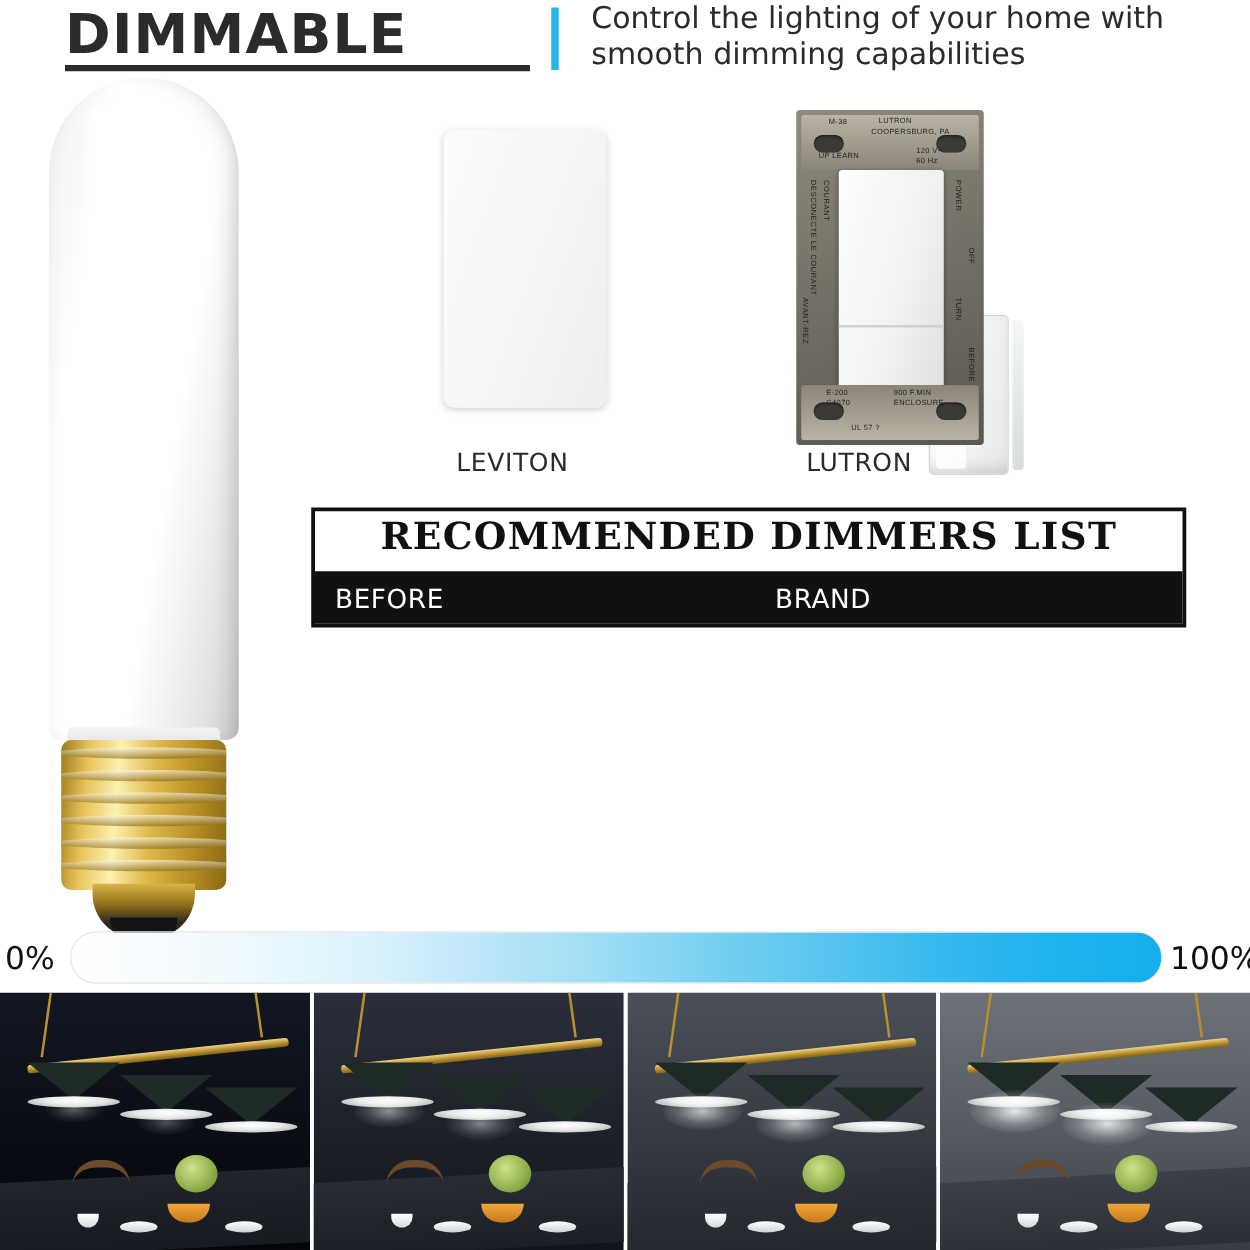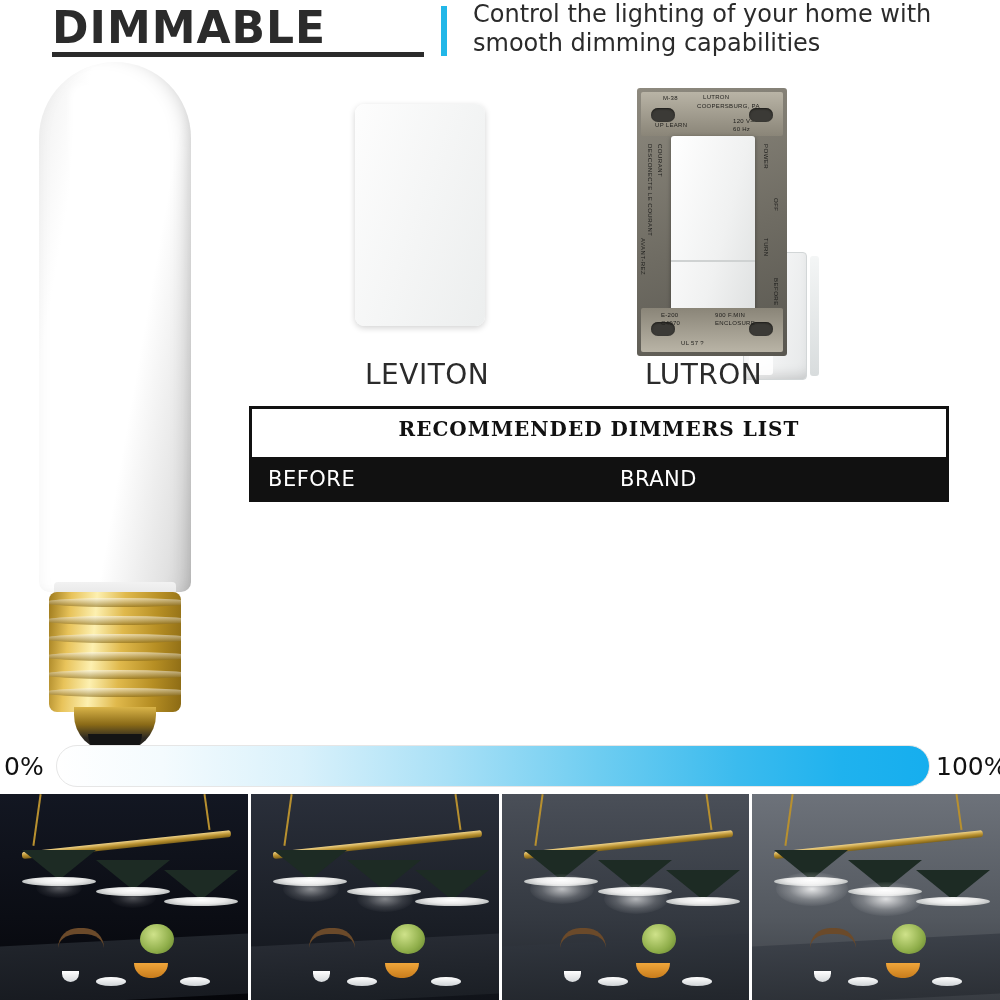--- a/index.html
+++ b/index.html
@@ -129,33 +129,33 @@
     font-family: "Liberation Sans", sans-serif;
     writing-mode: vertical-rl; letter-spacing: .5px;
   }
   .lutron-toptext {
     position: absolute; font-size: 6px; color: #23221f;
     font-family: "Liberation Sans", sans-serif; letter-spacing: .3px;
   }
 
   .brand-caption {
     position: absolute; font-family: "DejaVu Sans", sans-serif;
-    font-size: 28px; color: #2b2b2b; letter-spacing: .5px;
+    font-size: 20px; color: #2b2b2b; letter-spacing: .5px;
   }
 
   
   .list-box {
     position: absolute; left: 249px; top: 406px; width: 700px; height: 96px;
     border: 3px solid #111; background: #fff;
   }
   .list-title {
     position: absolute; left: 0; top: 0; width: 694px; height: 40px;
     display: flex; align-items: center; justify-content: center;
     font-family: "DejaVu Serif", serif;
-    font-weight: 700; font-size: 20px; letter-spacing: 1px; color: #111;
+    font-weight: 700; font-size: 30px; letter-spacing: 1px; color: #111;
   }
   .list-header {
     position: absolute; left: 0; top: 48px; width: 694px; height: 42px;
     background: #111;
   }
   .list-header span {
     position: absolute; top: 10px;
     font-family: "DejaVu Sans", sans-serif;
     font-size: 21px; color: #fff; letter-spacing: .5px;
   }

